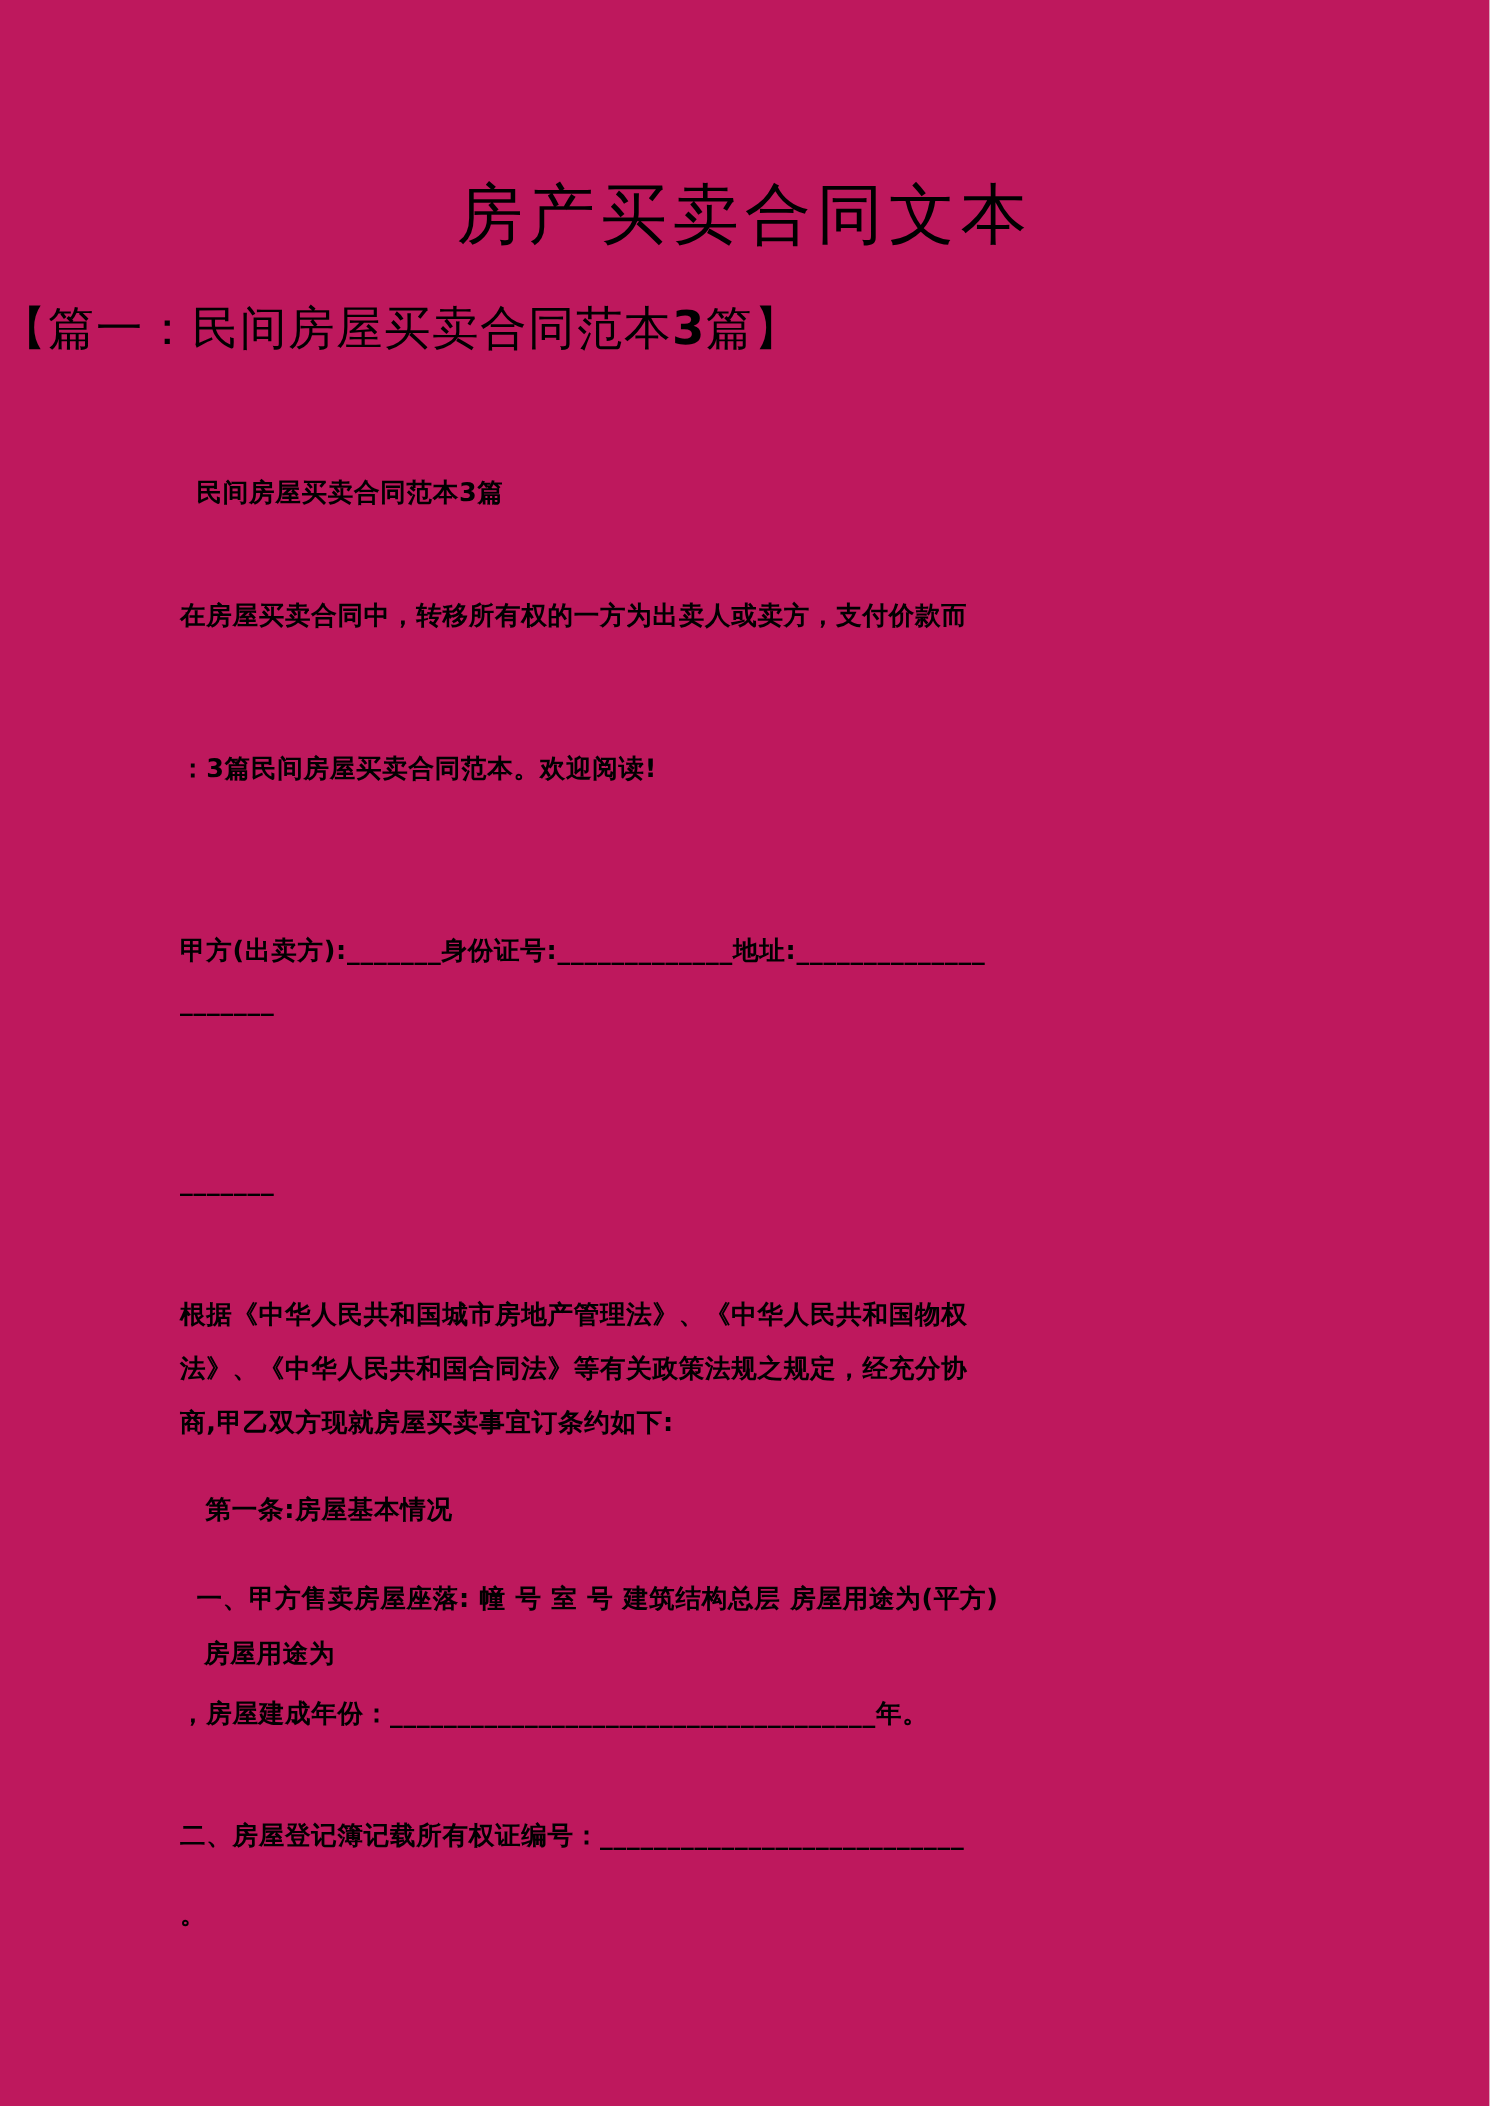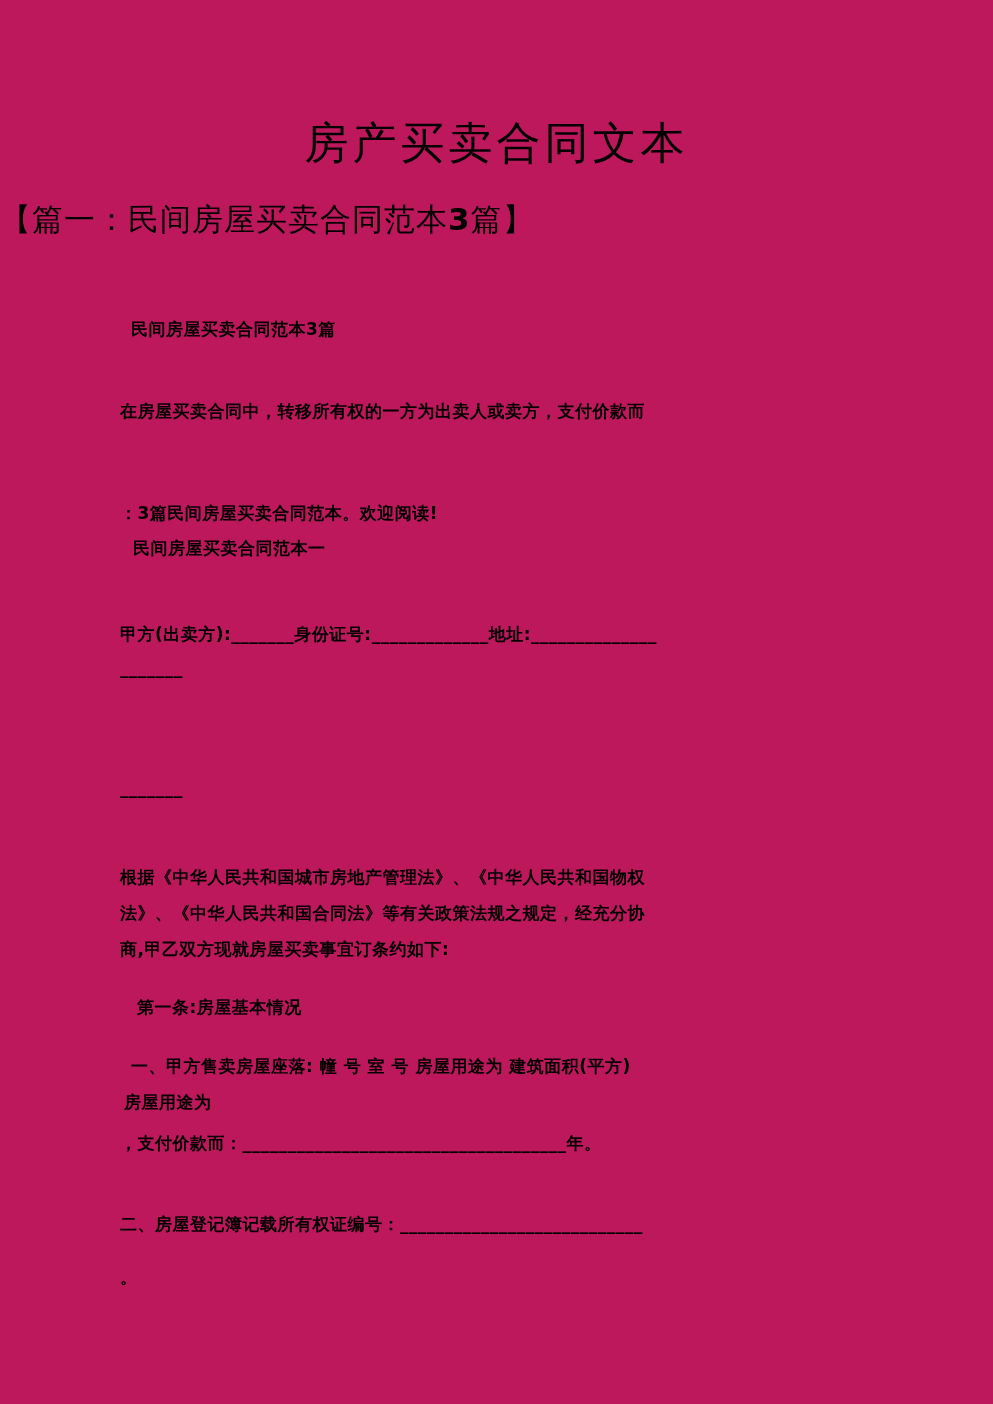--- a/index.html
+++ b/index.html
@@ -59,35 +59,34 @@
 
   <div class="subtitle serif">
     <span>【篇一：民间房屋买卖合同范本</span><span class="num">3</span><span>篇】</span>
   </div>
 
   <div class="ln" style="top:312px;left:131px;">民间房屋买卖合同范本3篇</div>
 
   <div class="ln" style="top:394px;left:120px;">在房屋买卖合同中，转移所有权的一方为出卖人或卖方，支付价款而</div>
   <div class="ln" style="top:496px;left:120px;">：3篇民间房屋买卖合同范本。欢迎阅读!</div>
 
-  <div class="ln" style="top:531px;left:133px;">民间房屋买卖合同范本一</div>
 
   <div class="ln" style="top:617px;left:120px;">甲方(出卖方):_______身份证号:_____________地址:______________</div>
   <div class="ln" style="top:651px;left:120px;">_______</div>
 
   <div class="ln" style="top:771px;left:120px;">_______</div>
 
   <div class="ln" style="top:860px;left:120px;">根据《中华人民共和国城市房地产管理法》、《中华人民共和国物权</div>
   <div class="ln" style="top:896px;left:120px;">法》、《中华人民共和国合同法》等有关政策法规之规定，经充分协</div>
   <div class="ln" style="top:990px;left:137px;">第一条:房屋基本情况</div>
 
   <div class="ln" style="top:932px;left:120px;">商,甲乙双方现就房屋买卖事宜订条约如下:</div>
 
-  <div class="ln" style="top:1049px;left:131px;">一、甲方售卖房屋座落: 幢 号 室 号 房屋用途为 建筑面积(平方)</div>
-  <div class="ln" style="top:1086px;left:124px;font-family:Liberation Serif, serif;">房屋用途为</div>
+  <div class="ln" style="top:1049px;left:131px;">一、甲方售卖房屋座落: 幢 号 室 号 建筑结构总层 房屋用途为(平方)</div>
+  <div class="ln" style="top:1086px;left:136px;">房屋用途为</div>
 
-  <div class="ln" style="top:1126px;left:120px;">，支付价款而：____________________________________年。</div>
+  <div class="ln" style="top:1126px;left:120px;">，房屋建成年份：____________________________________年。</div>
 
   <div class="ln" style="top:1207px;left:120px;">二、房屋登记簿记载所有权证编号：___________________________</div>
 
   <div class="ln" style="top:1260px;left:120px;">。</div>
 
 </div>
 
 </body></html>

